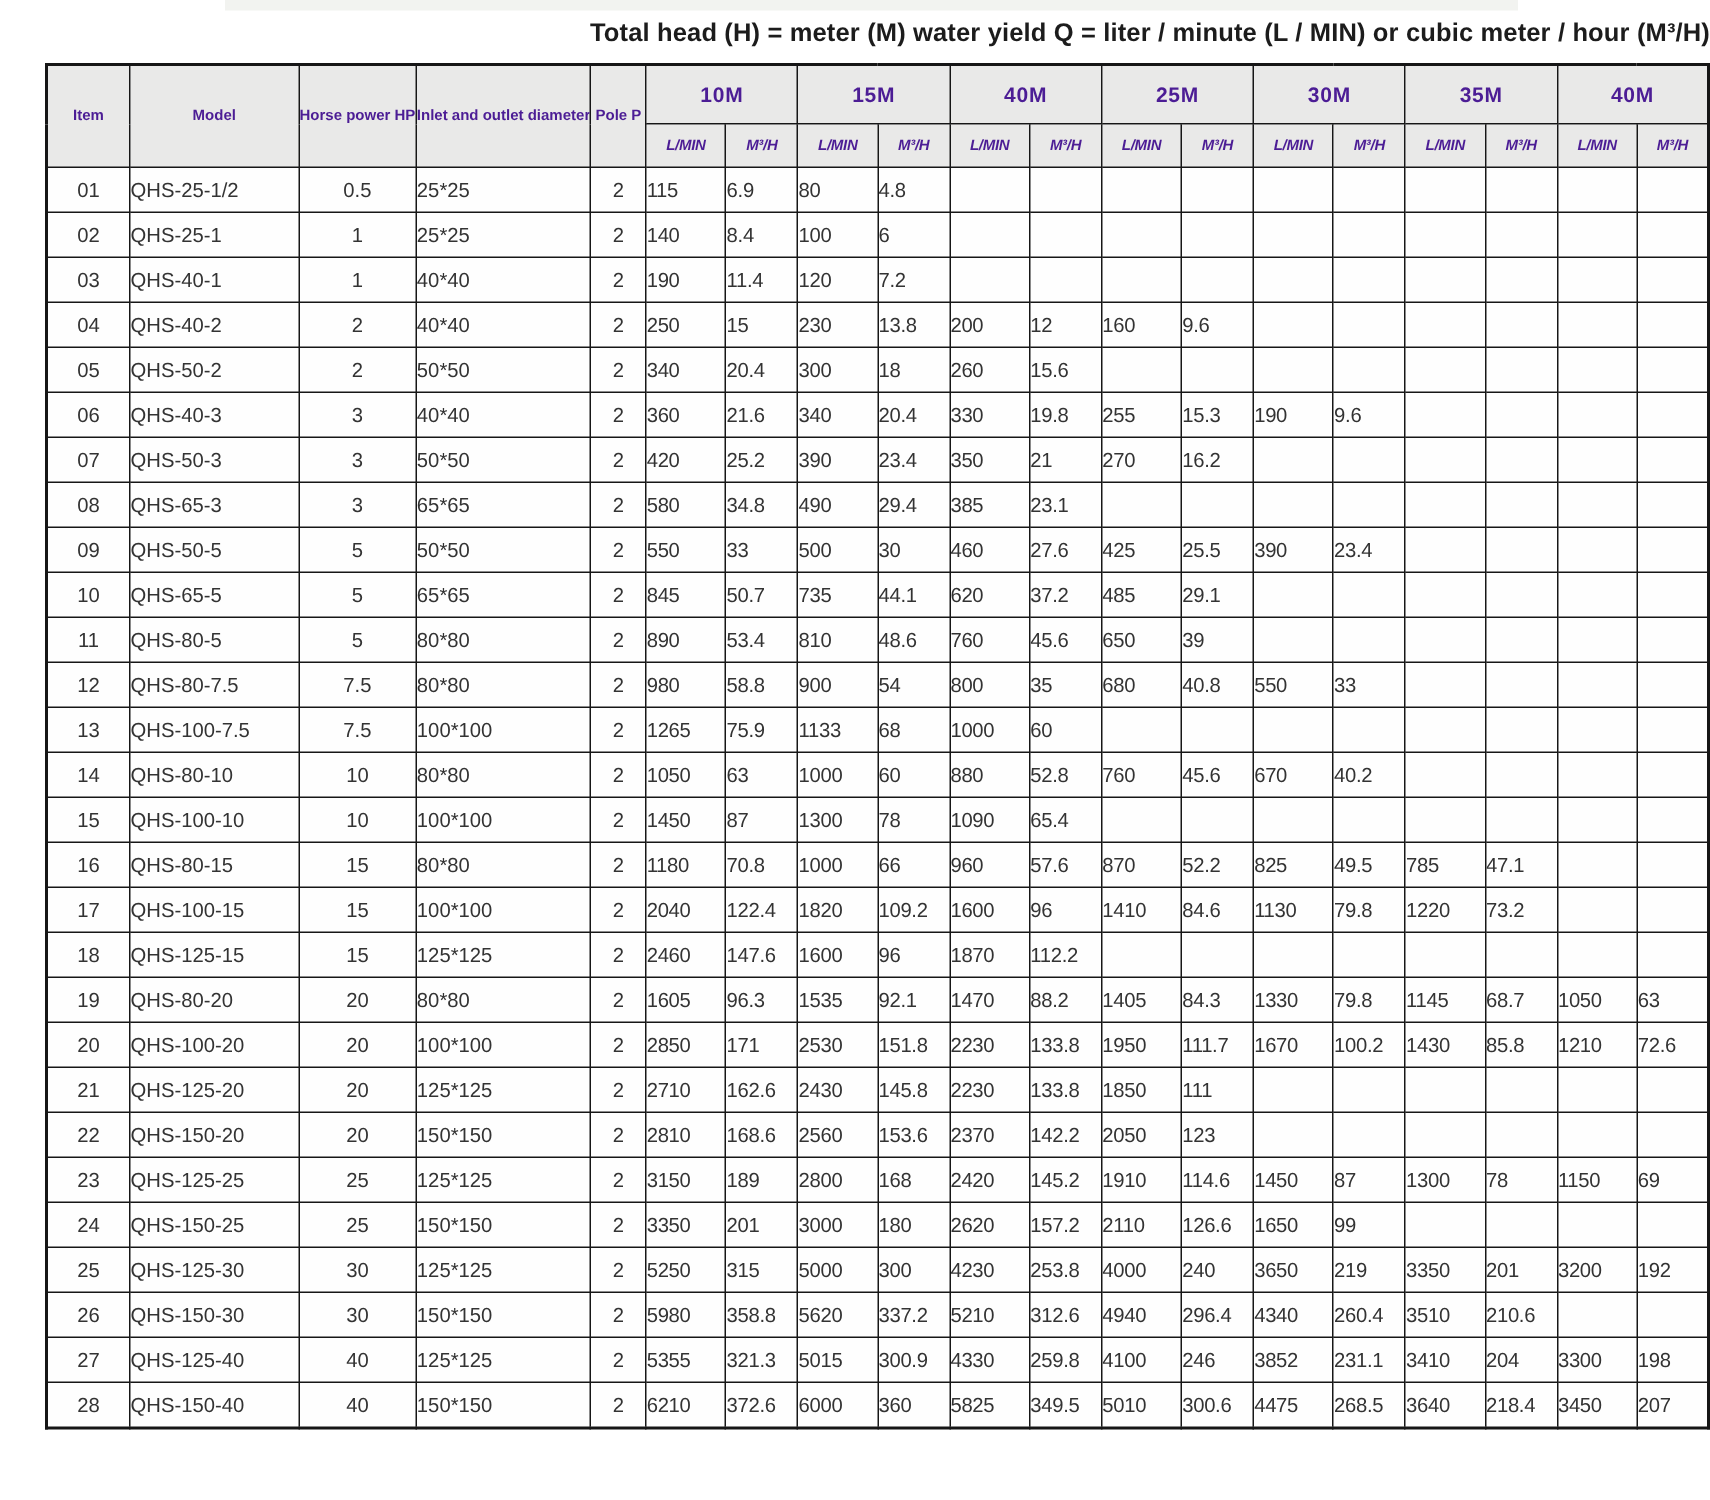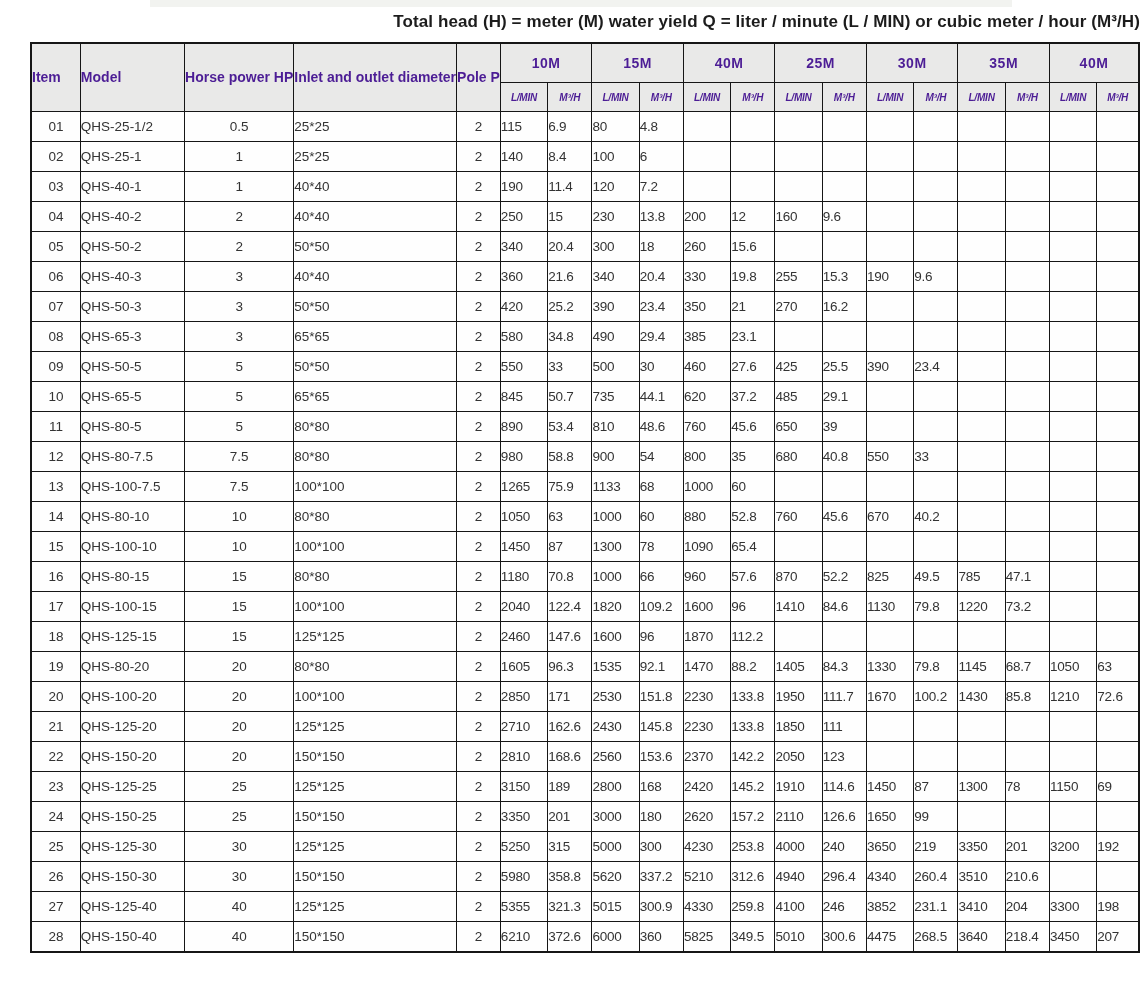--- a/index.html
+++ b/index.html
@@ -50,24 +50,24 @@
     vertical-align: middle;
     overflow: hidden;
     white-space: nowrap;
   }
   table.spec th {
     background: #e9e9e8;
     color: #4c1d95;
     font-weight: bold;
   }
   th.fixed-h {
-    font-size: 14px;
+    font-size: 10px;
     white-space: pre-line;
     line-height: 1.15;
-    text-align: left;
+    text-align: center;
     margin-left: 41px;
   }
   tr.hdr-main th.grp {
     font-size: 14px;
     height: 38px;
     text-align: center;
     letter-spacing: 0.5px;
   }
   tr.hdr-sub th.sub {
     font-size: 10px;

